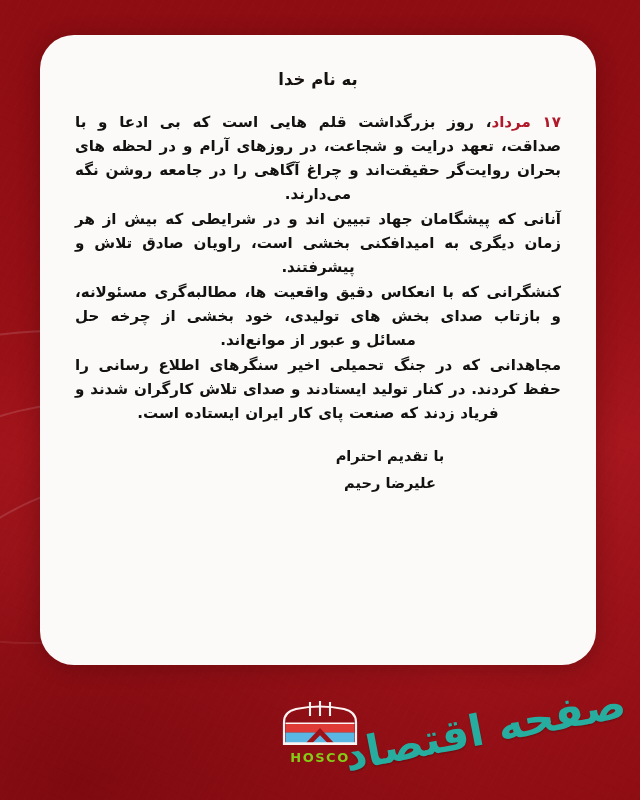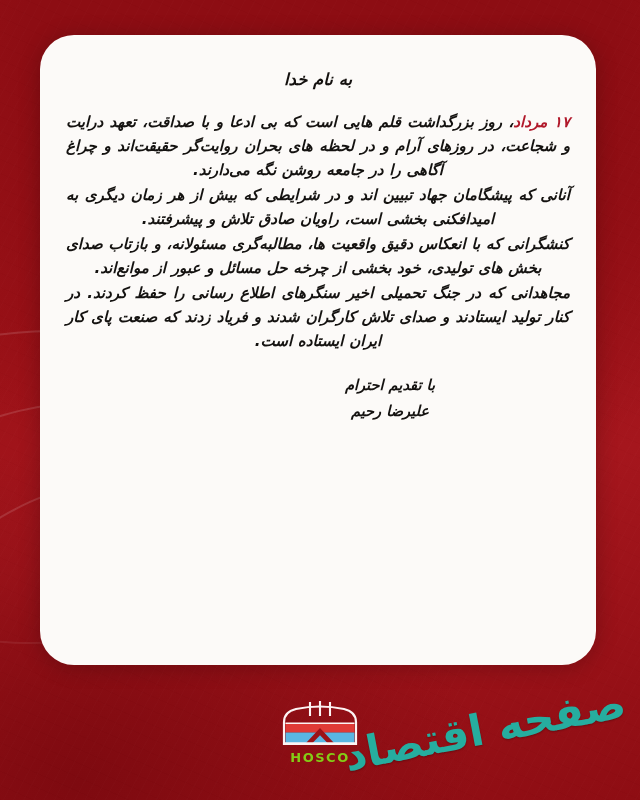--- a/index.html
+++ b/index.html
@@ -63,41 +63,40 @@
     border-radius: 34px;
     box-shadow: 0 2px 22px rgba(0,0,0,.22);
     overflow: hidden;
   }
   .card-inner {
     position: absolute;
     inset: 0;
     padding: 34px 26px 6px 26px;
     box-sizing: border-box;
     direction: rtl;
-    font-style: italic;
   }
 
   .bismillah {
     text-align: center;
     font-size: 16.5px;
     font-weight: 700;
     color: #14110f;
     letter-spacing: 0;
     margin: 0 0 21px 0;
     line-height: 1.3;
   }
 
   .body-text {
     color: #141210;
     font-size: 15.1px;
     font-weight: 700;
     line-height: 1.585;
     text-align: justify;
     text-align-last: center;
-    margin: 0;
+    margin: 9px;
     word-spacing: .5px;
   }
   .body-text p {
     margin: 0 0 1px 0;
   }
   .hl { color: #b1192b; }
 
   .signature {
     margin-top: 18px;
     text-align: center;

